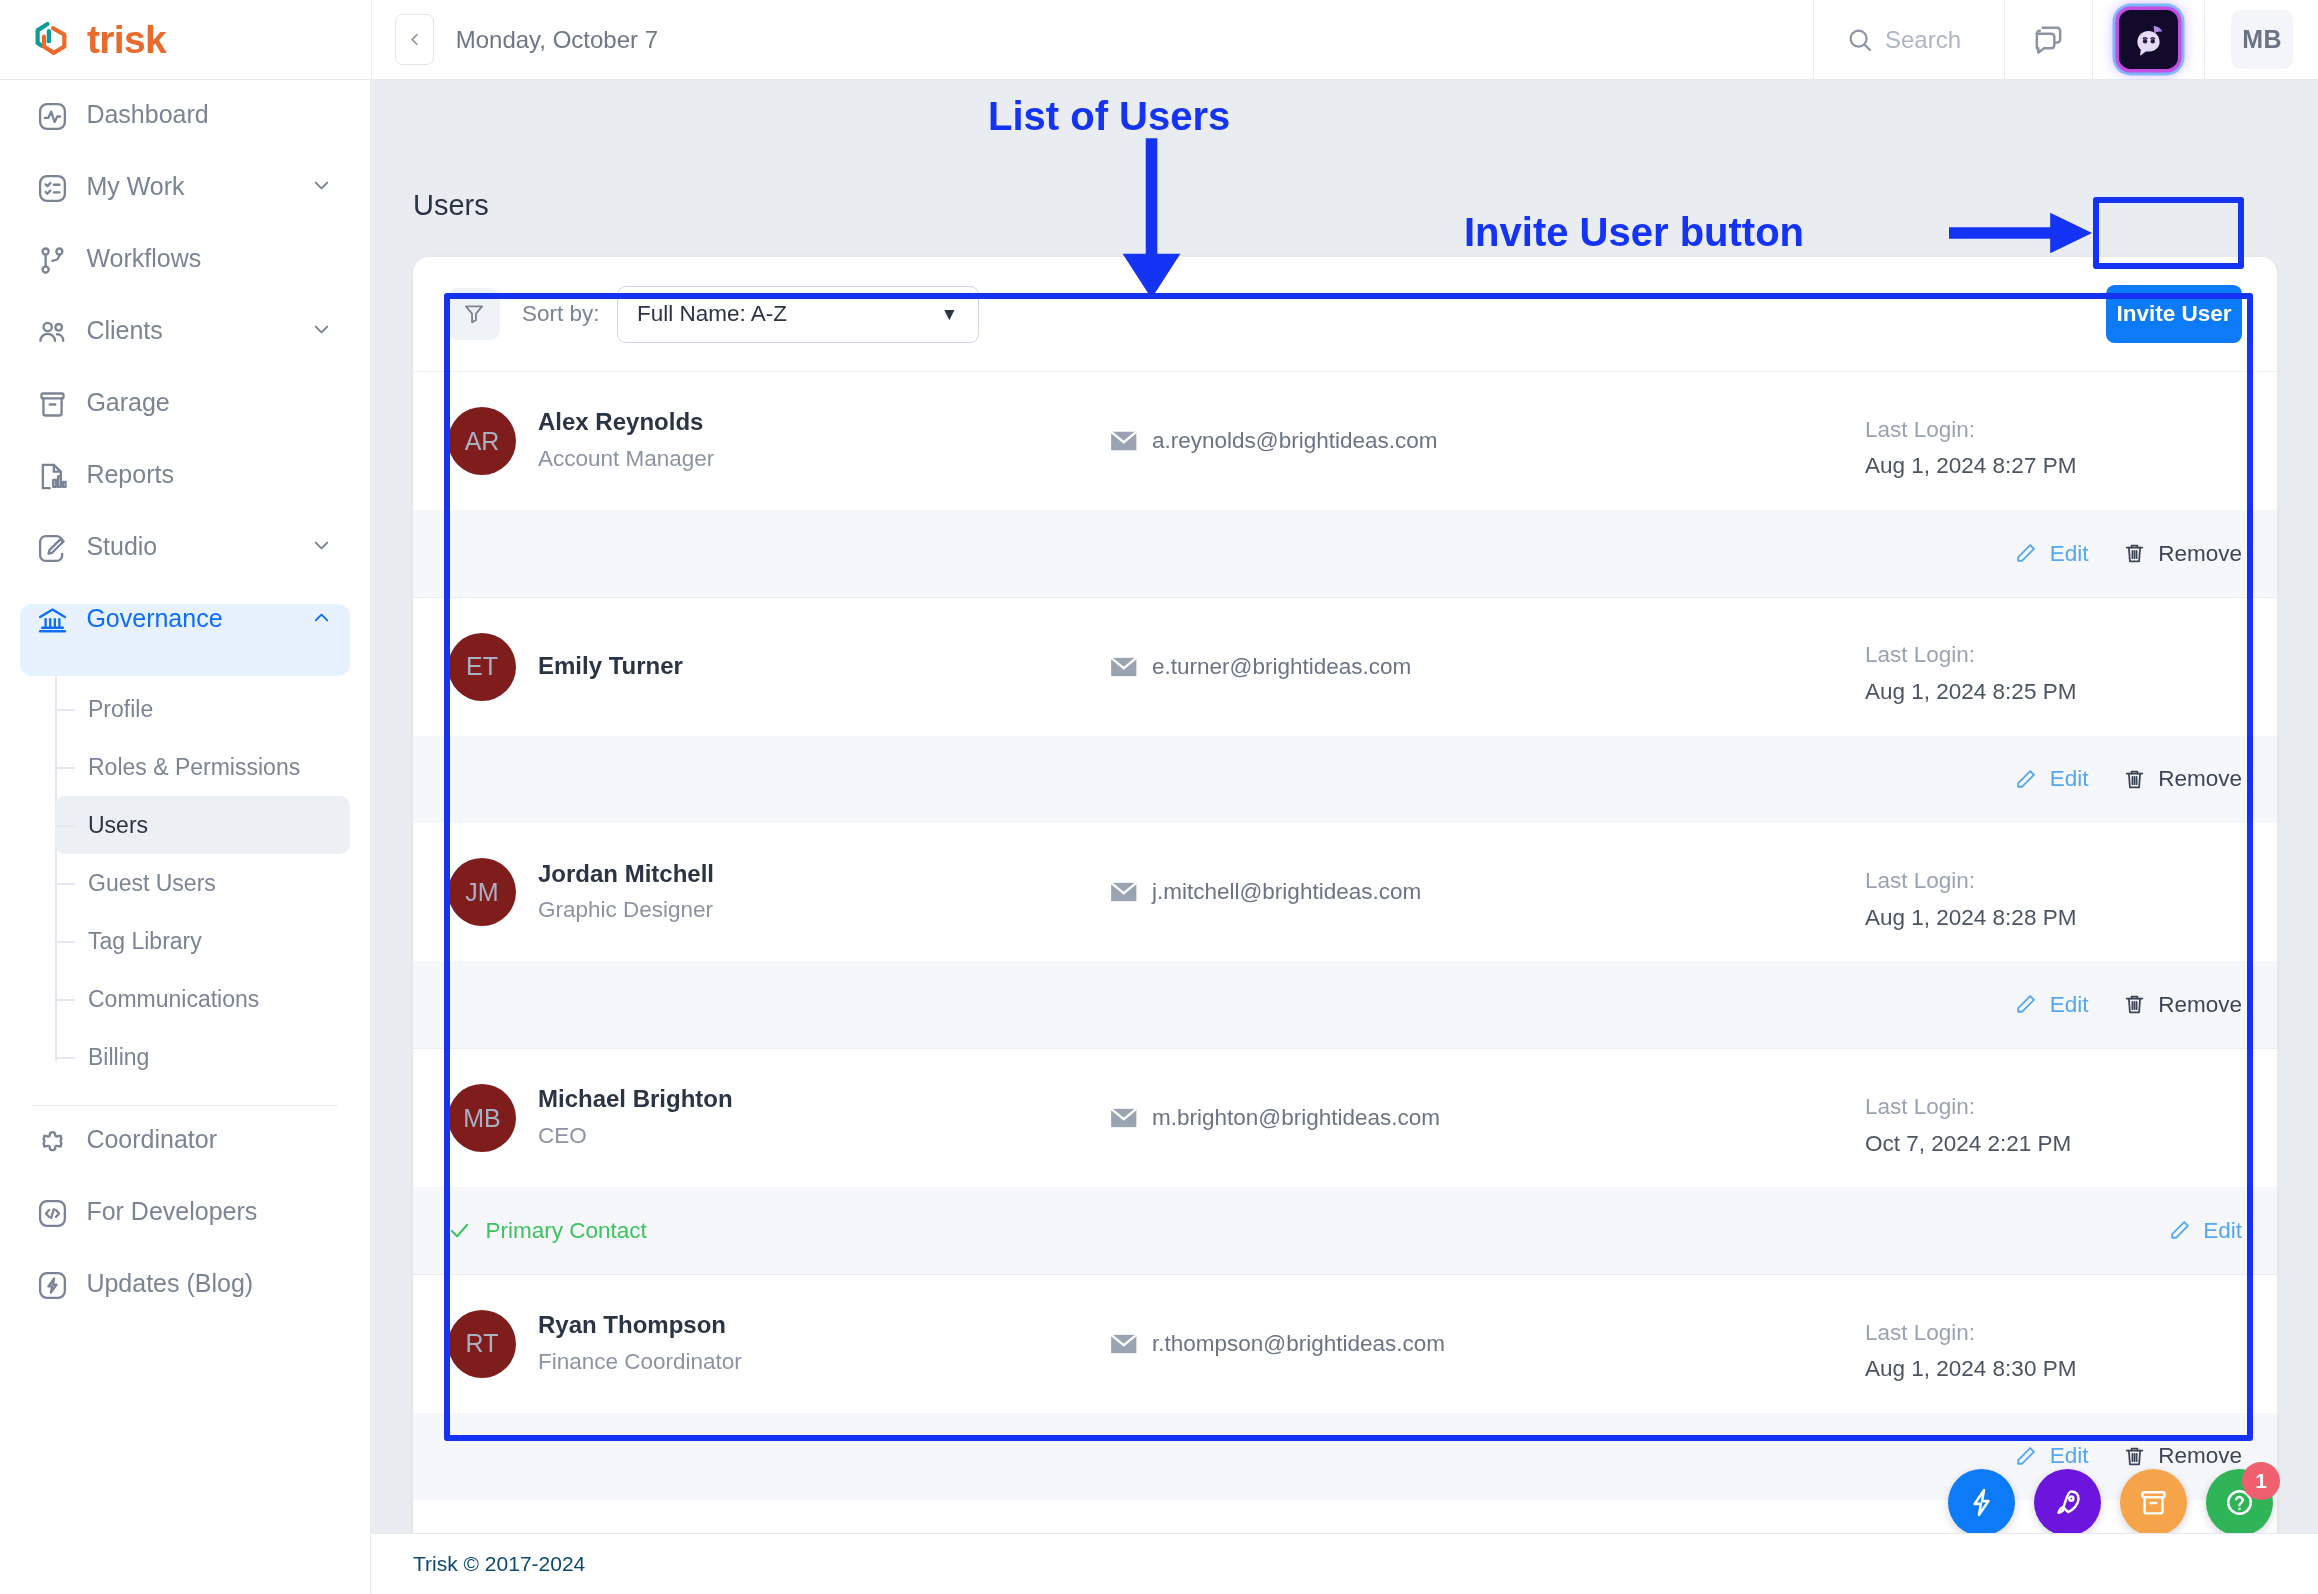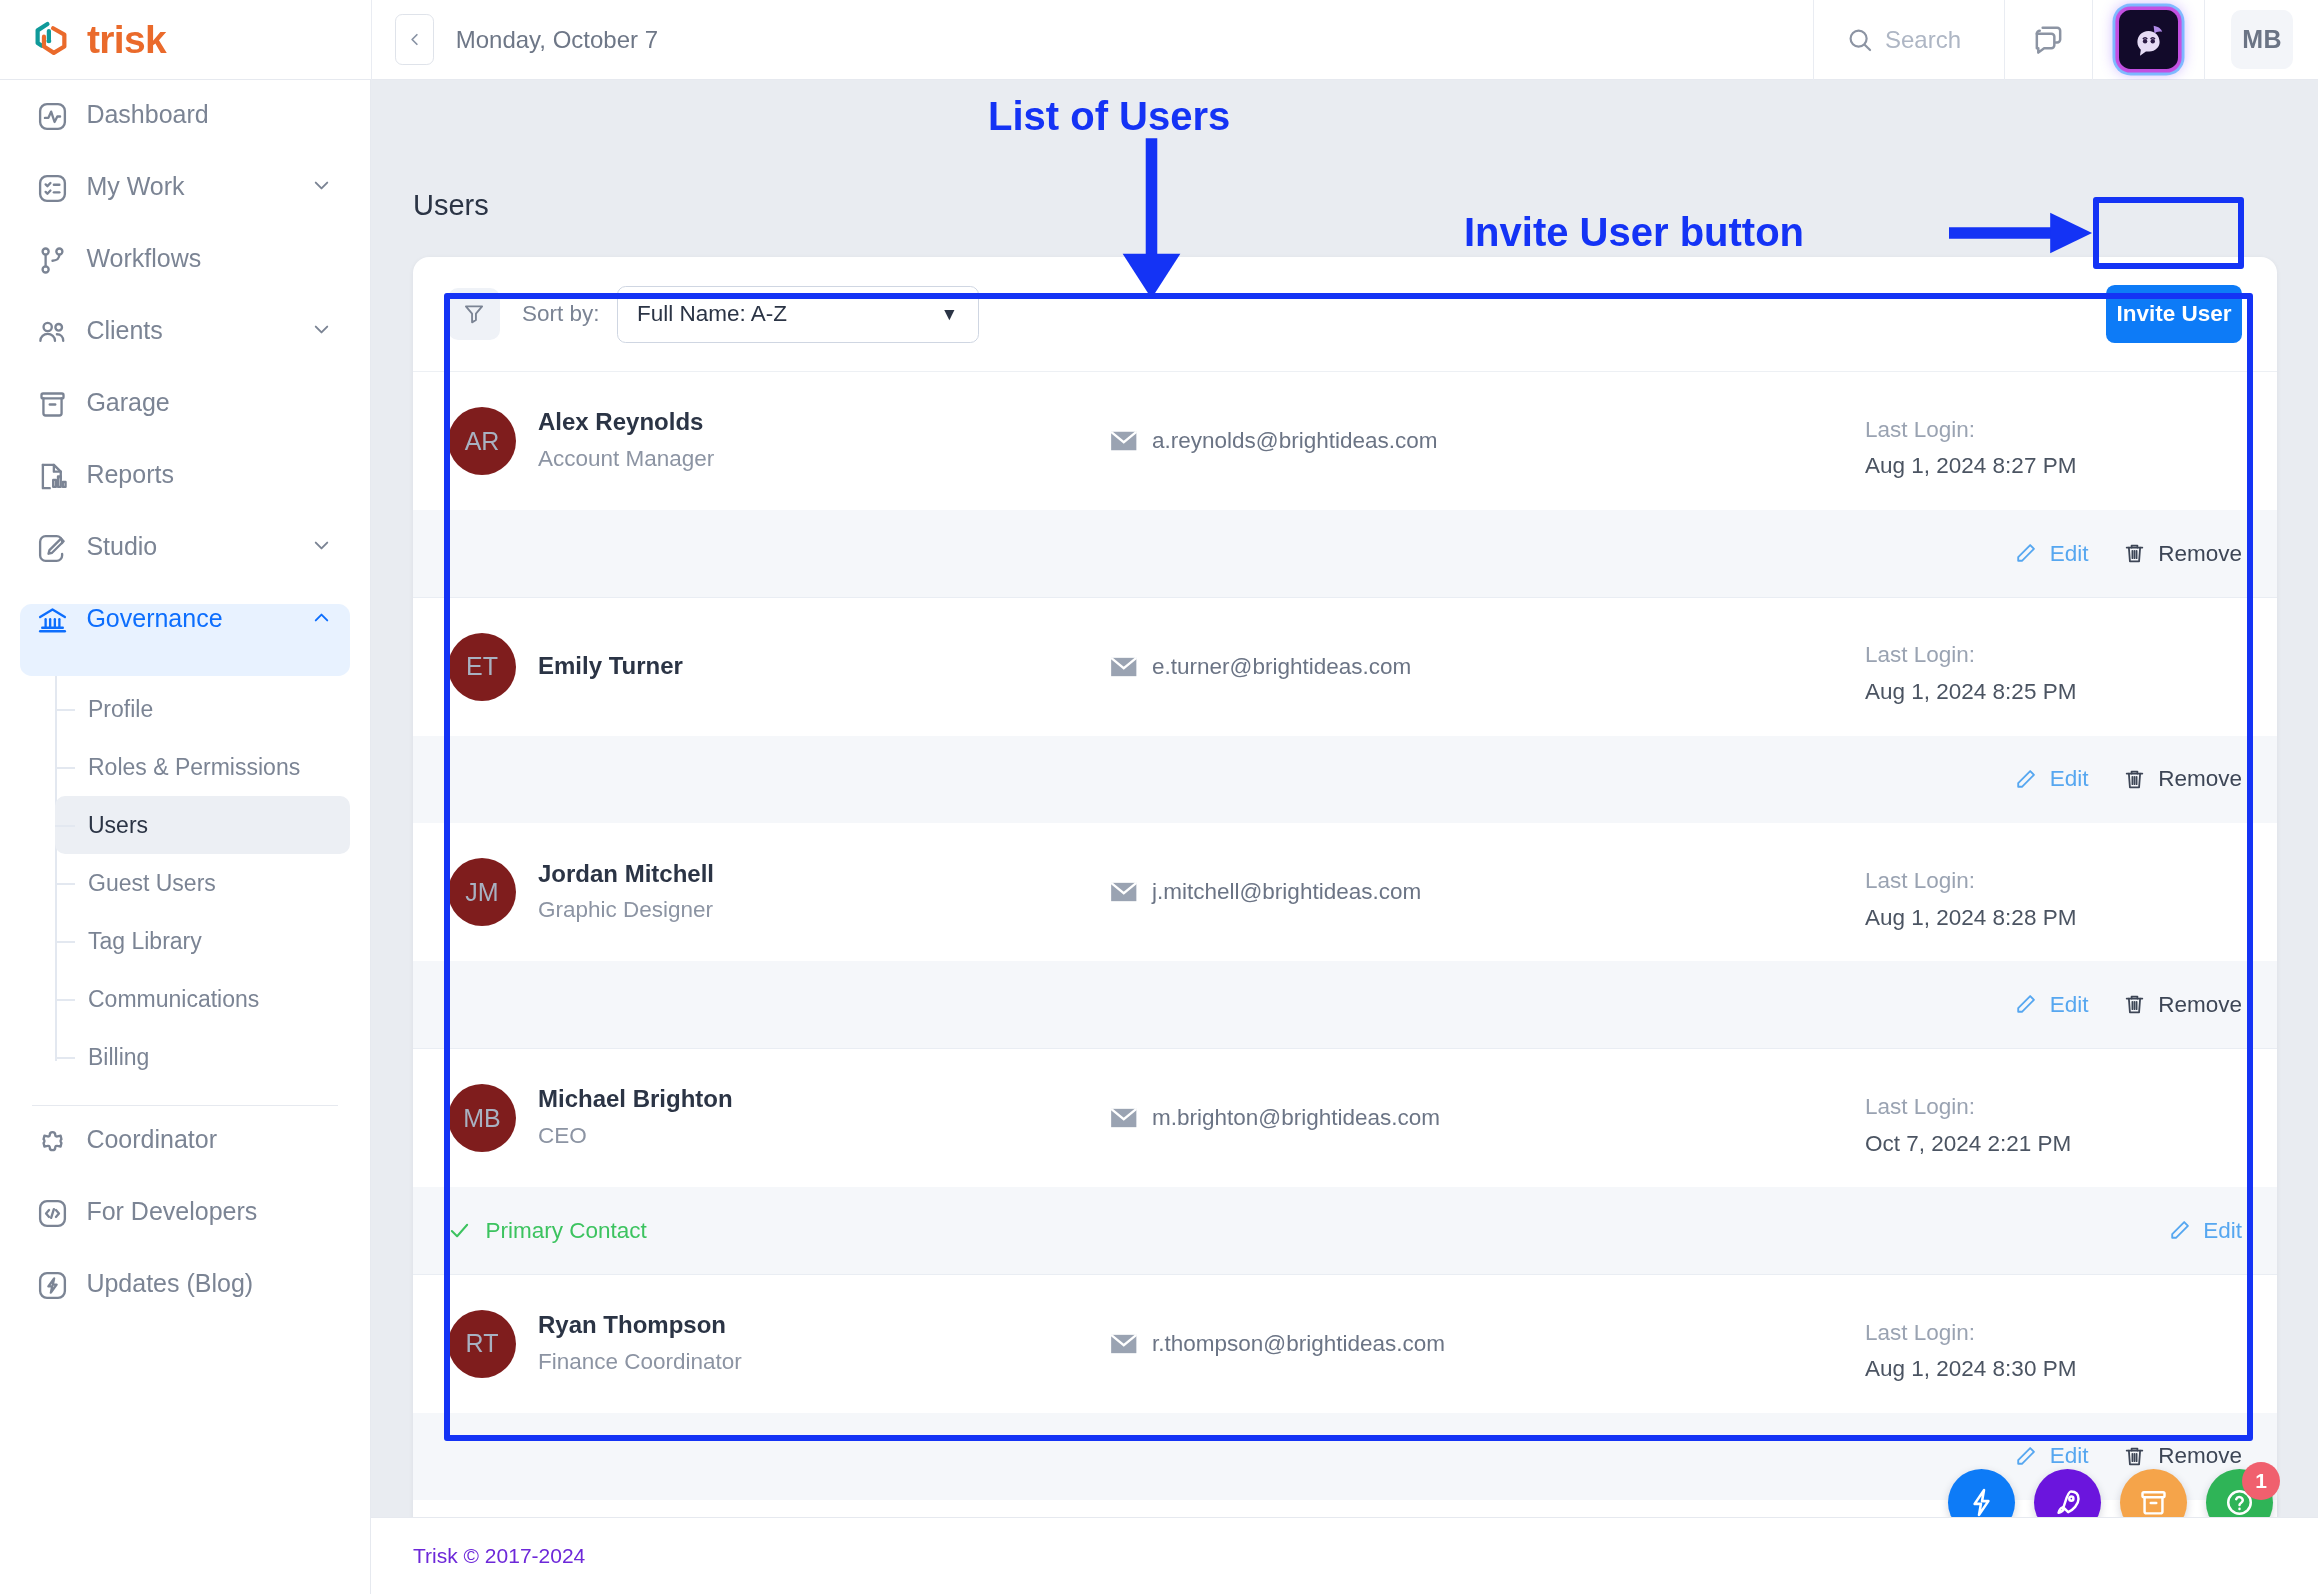--- a/index.html
+++ b/index.html
@@ -163,23 +163,23 @@
   .fab { width:67px; height:67px; border-radius:50%; display:flex; align-items:center; justify-content:center; color:#fff; position:relative; box-shadow:0 2.9px 8.7px rgba(20,30,60,.18); }
   .fab.blue{background:#0d7bf7;} .fab.purple{background:#6b15dd;}
   .fab.orange{background:#f5a44a;} .fab.green{background:#2fb457;}
   .fab .badge {
     position:absolute; top:-7.2px; right:-7.2px; width:38px; height:38px; border-radius:50%;
     background:#f0606e; color:#fff; font-size:21px; display:flex; align-items:center; justify-content:center; font-weight:600;
   }
 
   
   .footer {
-    position:absolute; left:371px; bottom:0; width:1948px; height:77px;
+    position:absolute; left:371px; bottom:0; width:1948px; height:61px;
     background:#fff; border-top:0.7px solid #e6e9ef; display:flex; align-items:center; padding-left:42px;
-    font-size:21px; color:#6d28d9;
+    font-size:21px; color:#0c4a6e;
   }
 
   
   .anno { position:absolute; pointer-events:none; }
   .anno-text { font-weight:700; color:#1433f5; }
   .anno-list-title { left:988px; top:94px; font-size:40px; }
   .anno-invite-title { left:1464px; top:210px; font-size:40px; }
   .anno-box-list {
     left:444px; top:293px; width:1809px; height:1148px;
     border:6.5px solid #1433f5; border-radius:2.9px;

